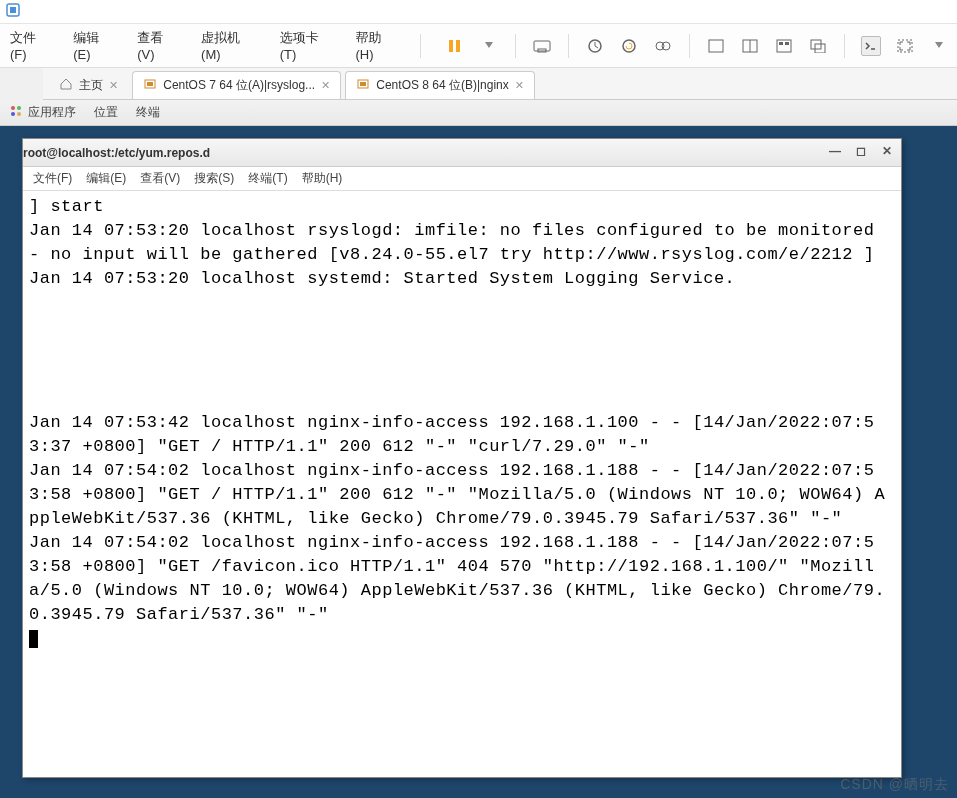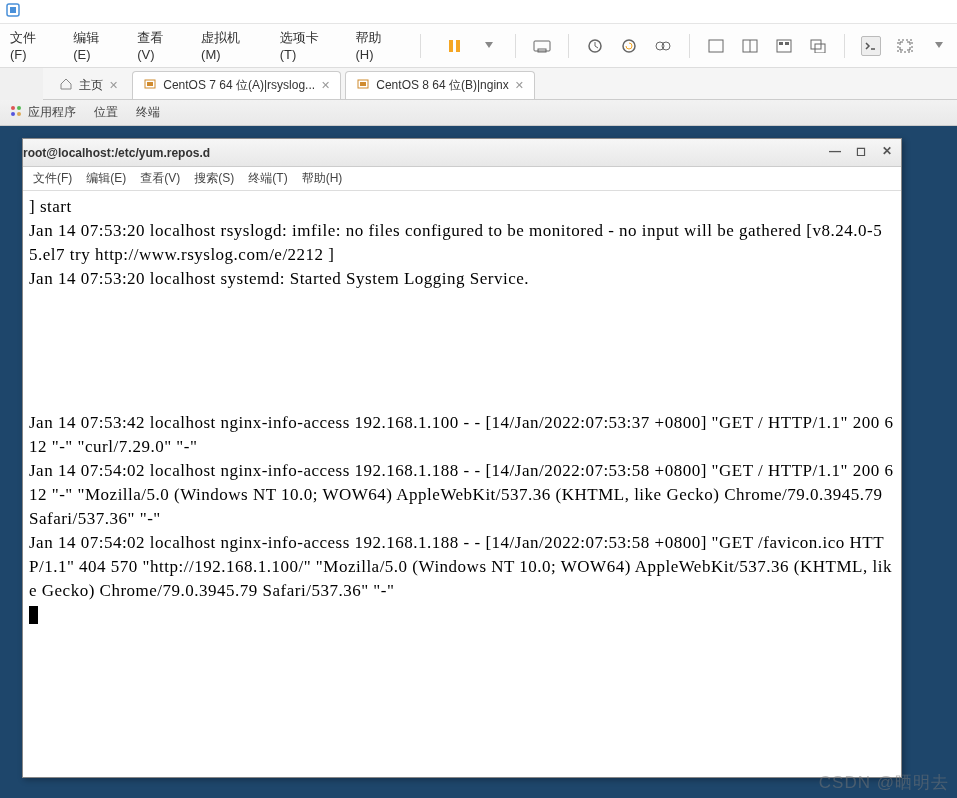--- a/index.html
+++ b/index.html
@@ -18,23 +18,23 @@
   .tab.hometab { background:#f5f5f5; border:none;}
   .guestbar { height:26px; background:linear-gradient(#f2f2f2,#e9e9e9); border-bottom:1px solid #ccc; display:flex; align-items:center; gap:18px; padding-left:10px; font-size:12px; color:#444;}
   .guestbar .apps { display:flex; align-items:center; gap:6px;}
   .guest-desktop { position:relative; height:calc(798px - 24px - 44px - 32px - 26px); background:#1e466b; }
   .term-window { position:absolute; left:22px; top:12px; width:880px; height:640px; background:#fff; border:1px solid #888; box-shadow:2px 2px 6px rgba(0,0,0,0.3); display:flex; flex-direction:column;}
   .term-titlebar { height:28px; background:linear-gradient(#f6f6f6,#e8e8e8); border-bottom:1px solid #ccc; display:flex; align-items:center; justify-content:flex-start; position:relative; font-size:12px; color:#333; font-weight:bold;}
   .term-titlebar .win-controls { position:absolute; right:6px; top:4px; display:flex; gap:10px;}
   .term-titlebar .win-controls span { width:16px; height:16px; display:flex; align-items:center; justify-content:center; cursor:pointer; font-size:12px; color:#555;}
   .term-menubar { height:24px; border-bottom:1px solid #ddd; display:flex; align-items:center; gap:14px; padding:0 10px; font-size:12px; color:#444;}
   .term-menubar span { cursor:default;}
-  .term-body { flex:1; overflow:hidden; padding:4px 6px; font-family: Liberation Serif, serif; font-size:17px; line-height:24px; color:#000; white-space:pre-wrap; word-break:break-all; letter-spacing:0.5px;}
+  .term-body { flex:1; overflow:hidden; padding:4px 6px; font-family: Liberation Mono, monospace; font-size:17px; line-height:24px; color:#000; white-space:pre-wrap; word-break:break-all; letter-spacing:0.5px;}
   .cursor-block { display:inline-block; width:9px; height:18px; background:#000; vertical-align:text-bottom;}
-  .watermark { position:absolute; right:8px; bottom:4px; font-size:17px; color:rgba(120,120,120,0.5); letter-spacing:1px;}
+  .watermark { position:absolute; right:8px; bottom:4px; font-size:14px; color:rgba(120,120,120,0.5); letter-spacing:1px;}
 </style>
 </head>
 <body>
 
 <div class="outer-titlebar">
   <span>
     <svg width="14" height="14" viewBox="0 0 14 14">
         <rect x="1" y="1" width="12" height="12" rx="2" fill="none" stroke="#4a90d9" stroke-width="1.5"></rect>
         <rect x="4" y="4" width="6" height="6" fill="#4a90d9"></rect>
       </svg>

